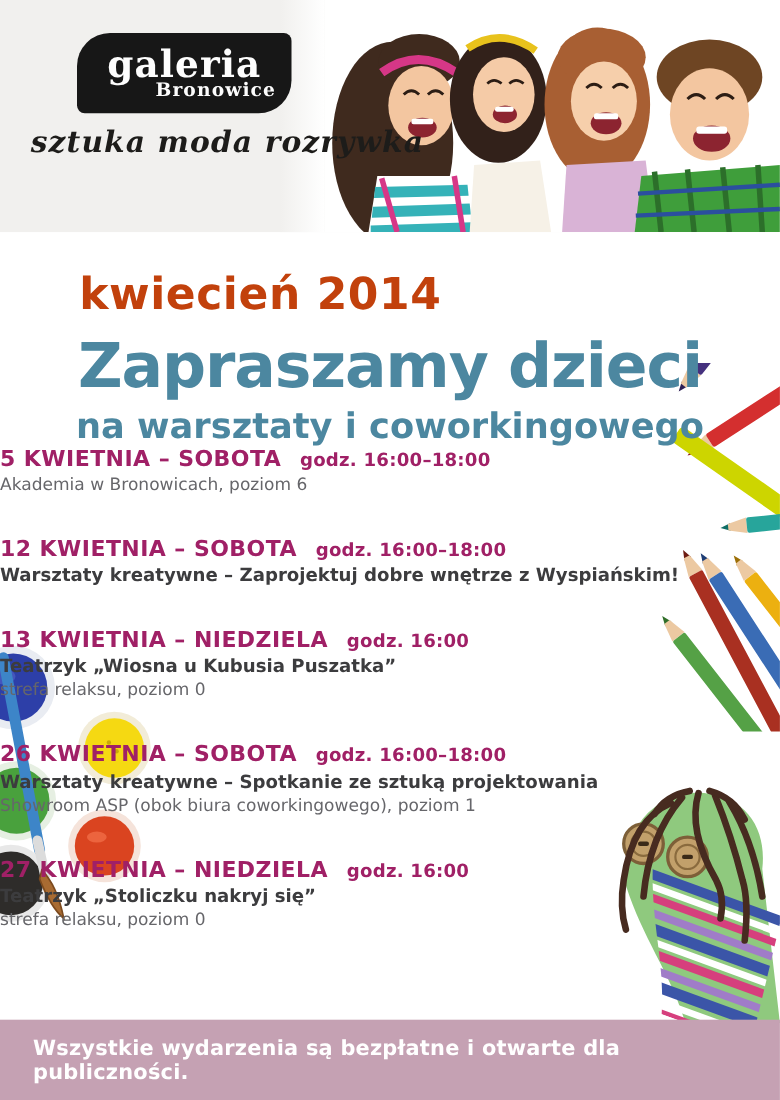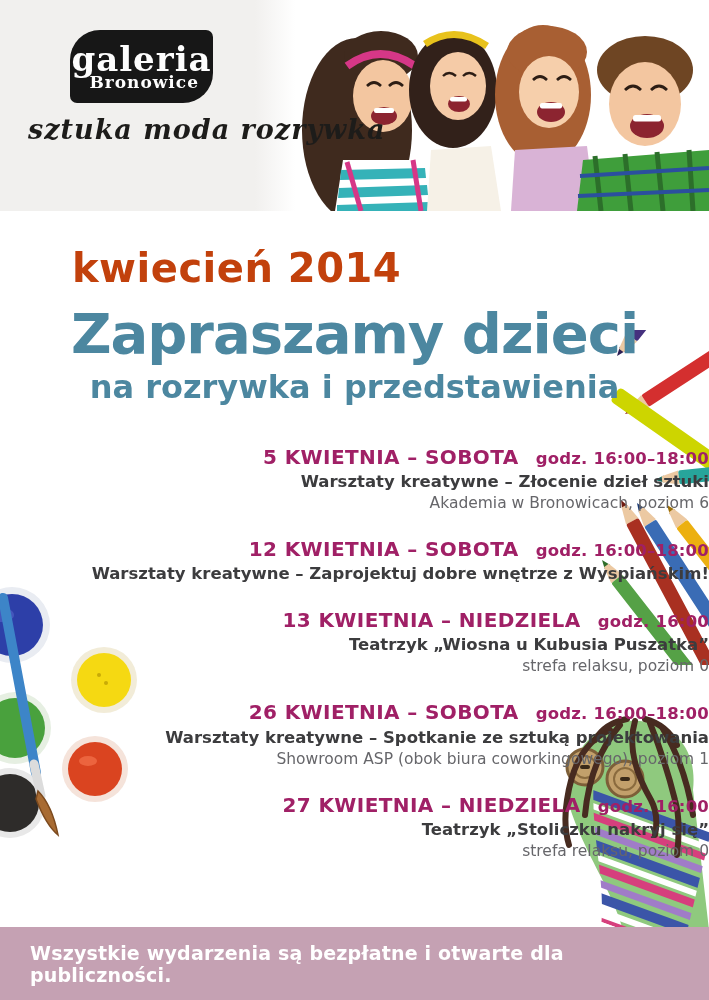--- a/index.html
+++ b/index.html
@@ -16,21 +16,21 @@
   }
   .photo-area {
     position:absolute; top:0; right:0; width:414px; height:211px;
     background:#ffffff;
   }
   .photo-area::before{
     content:""; position:absolute; left:-40px; top:0; width:40px; height:211px;
     background:linear-gradient(90deg, rgba(241,240,238,1), rgba(255,255,255,1));
   }
   .logo-box {
-    position:absolute; top:30px; left:70px; width:143px; height:73px;
+    position:absolute; top:30px; left:70px; width:195px; height:73px;
     background:#171717;
     border-radius:30px 7px 30px 7px;
     color:#fdfdfd; text-align:center;
   }
   .logo-line1 {
     font-family:"DejaVu Serif","Liberation Serif",serif;
     font-size:34px; font-weight:700; letter-spacing:1px; line-height:1;
     margin-top:12px;
   }
   .logo-line2 {
@@ -51,21 +51,21 @@
     font-size:40px; font-weight:800; letter-spacing:0.5px; color:#c2410c;
   }
   .poster-title {
     margin-top:10px; text-align:center;
     font-size:56px; font-weight:800; letter-spacing:-1px; color:#4c87a0;
   }
   .poster-subtitle {
     margin-top:2px; text-align:center;
     font-size:32px; font-weight:800; color:#4c87a0;
   }
-  .events { margin-top:40px; display:flex; flex-direction:column; gap:26px; text-align:right; }
+  .events { display:flex; flex-direction:column; gap:38px; text-align:left; }
   .event-head { line-height:1.1; }
   .event-date {
     color:#a02066; font-weight:800; font-size:20px; letter-spacing:0.4px;
   }
   .event-time {
     color:#a02066; font-weight:800; font-size:16.5px; margin-left:12px; letter-spacing:0.2px;
   }
   .event-title {
     margin-top:4px; font-weight:700; font-size:16.5px; color:#3c3c3e;
   }
@@ -266,30 +266,29 @@
       <path d="M95,18 Q110,55 120,95 Q126,115 122,150"></path>
       <path d="M108,24 Q130,60 138,110"></path>
       <path d="M72,14 Q50,18 40,35"></path>
       <path d="M90,14 Q112,20 122,40"></path>
     </g>
   </svg>
 
   <div class="main">
     <h2 class="month-heading">kwiecień 2014</h2>
     <h1 class="poster-title">Zapraszamy dzieci</h1>
-    <h3 class="poster-subtitle">na rozrywka i przedstawienia</h3>
+    <h3 class="poster-subtitle">na warsztaty i coworkingowego</h3>
 
     <div class="events">
 
       <div class="event">
         <div class="event-head">
           <span class="event-date">5 KWIETNIA – SOBOTA</span>
           <span class="event-time">godz. 16:00–18:00</span>
         </div>
-        <div class="event-title">Warsztaty kreatywne – Złocenie dzieł sztuki</div>
         <div class="event-location">Akademia w Bronowicach, poziom 6</div>
       </div>
 
       <div class="event">
         <div class="event-head">
           <span class="event-date">12 KWIETNIA – SOBOTA</span>
           <span class="event-time">godz. 16:00–18:00</span>
         </div>
         <div class="event-title">Warsztaty kreatywne – Zaprojektuj dobre wnętrze z Wyspiańskim!</div>
       </div>

